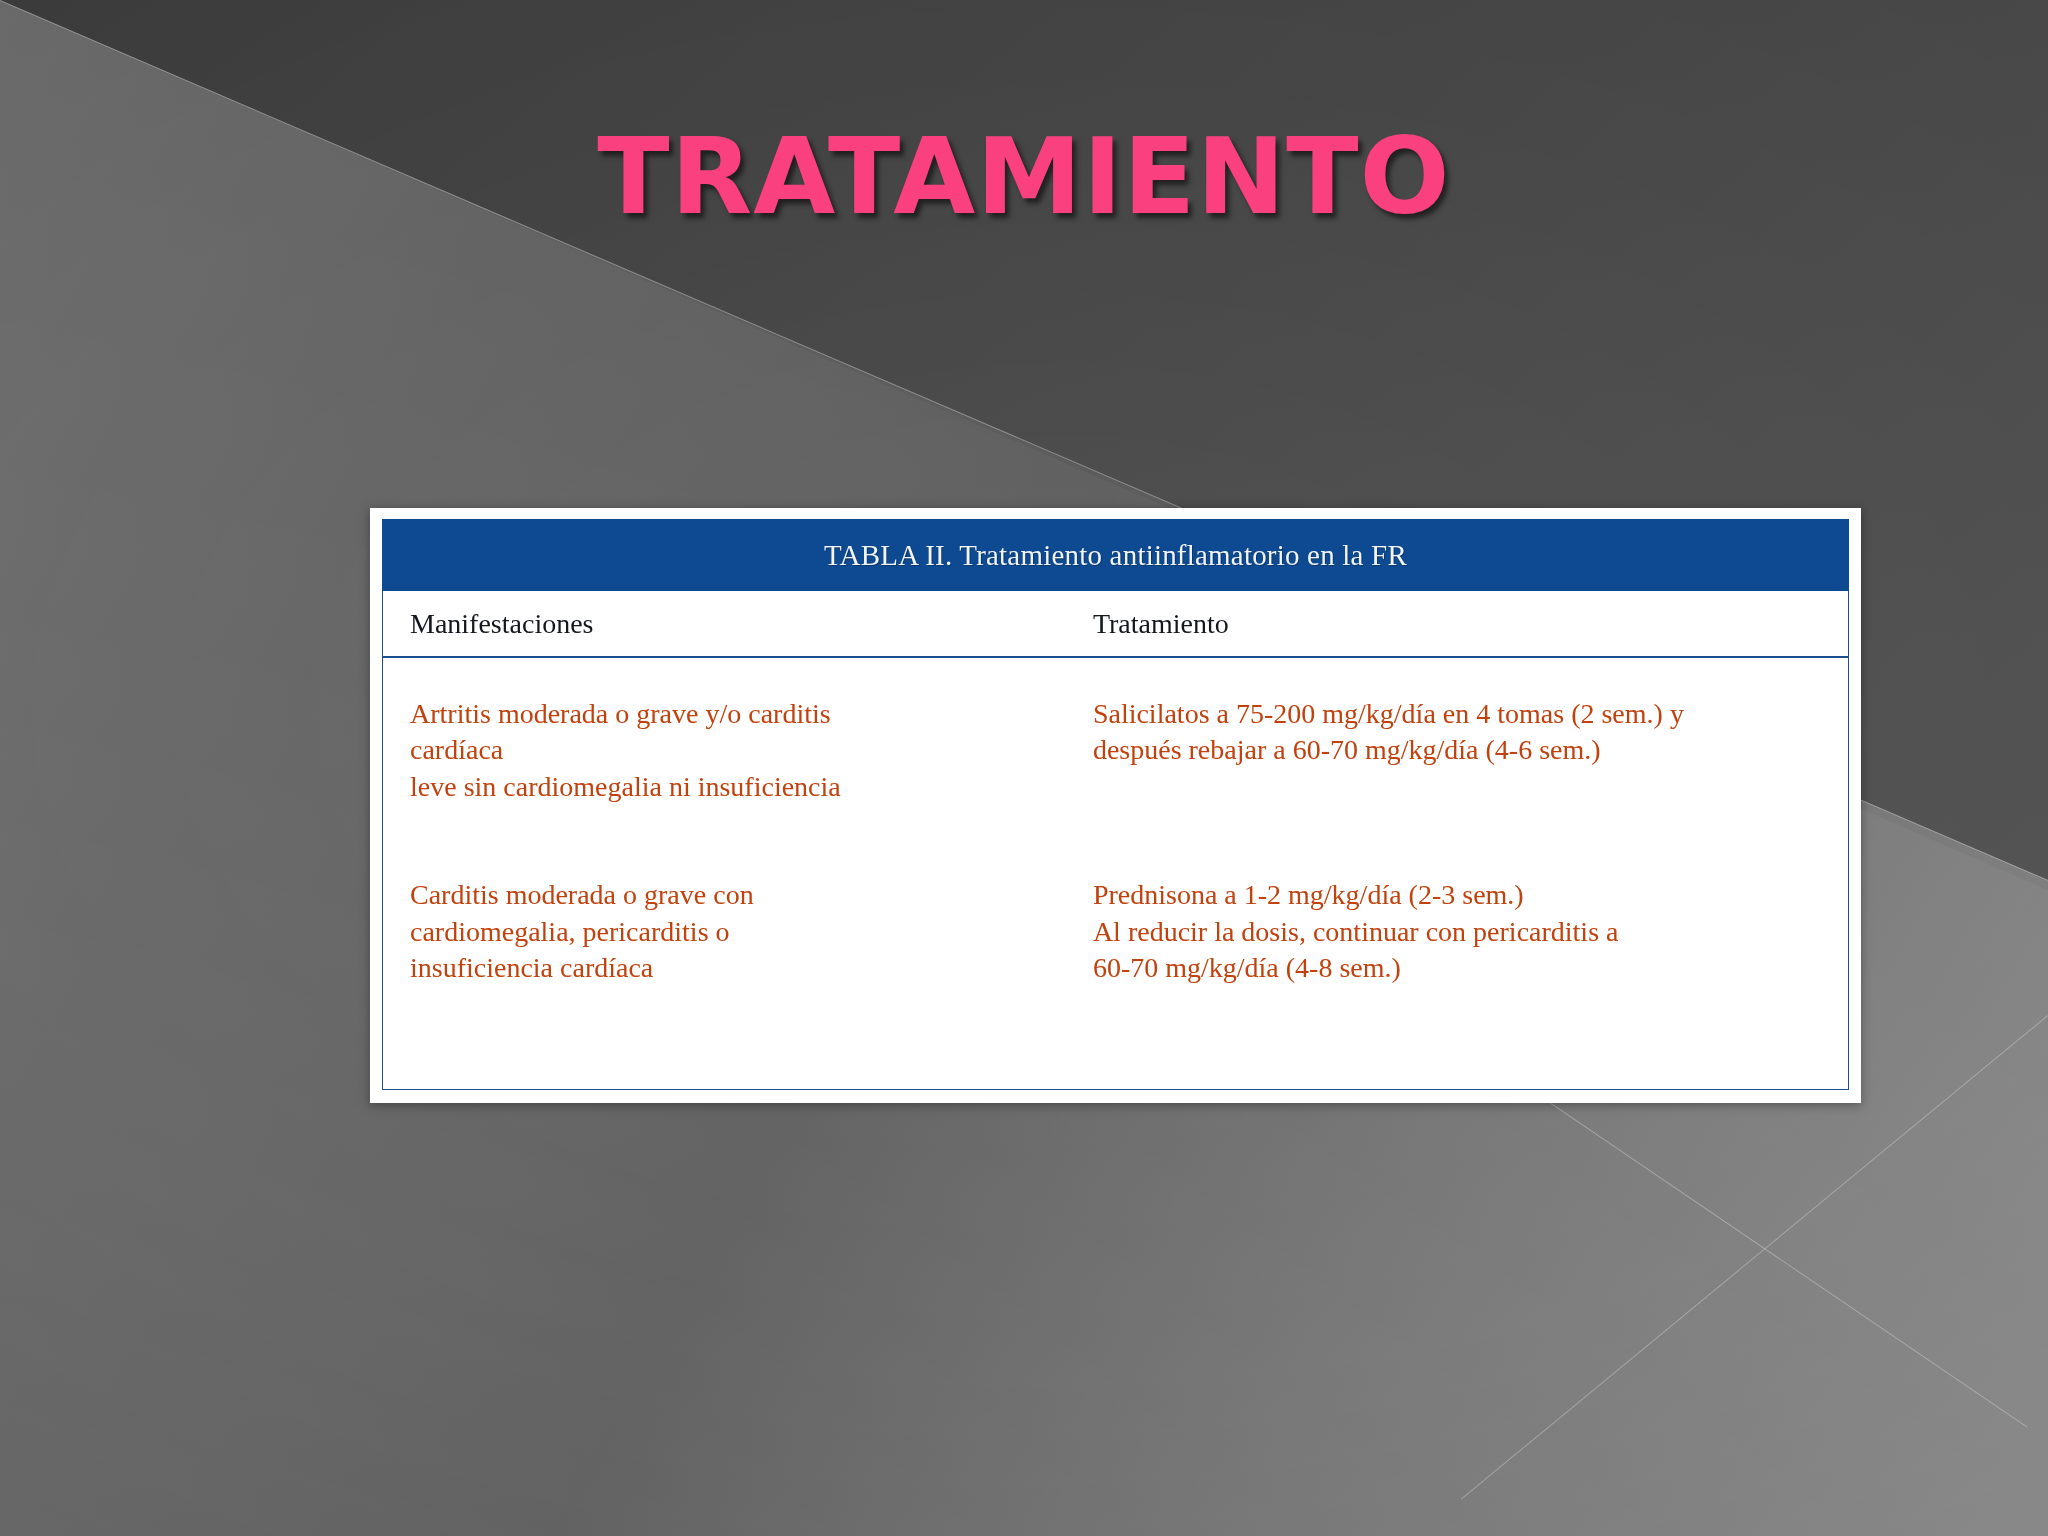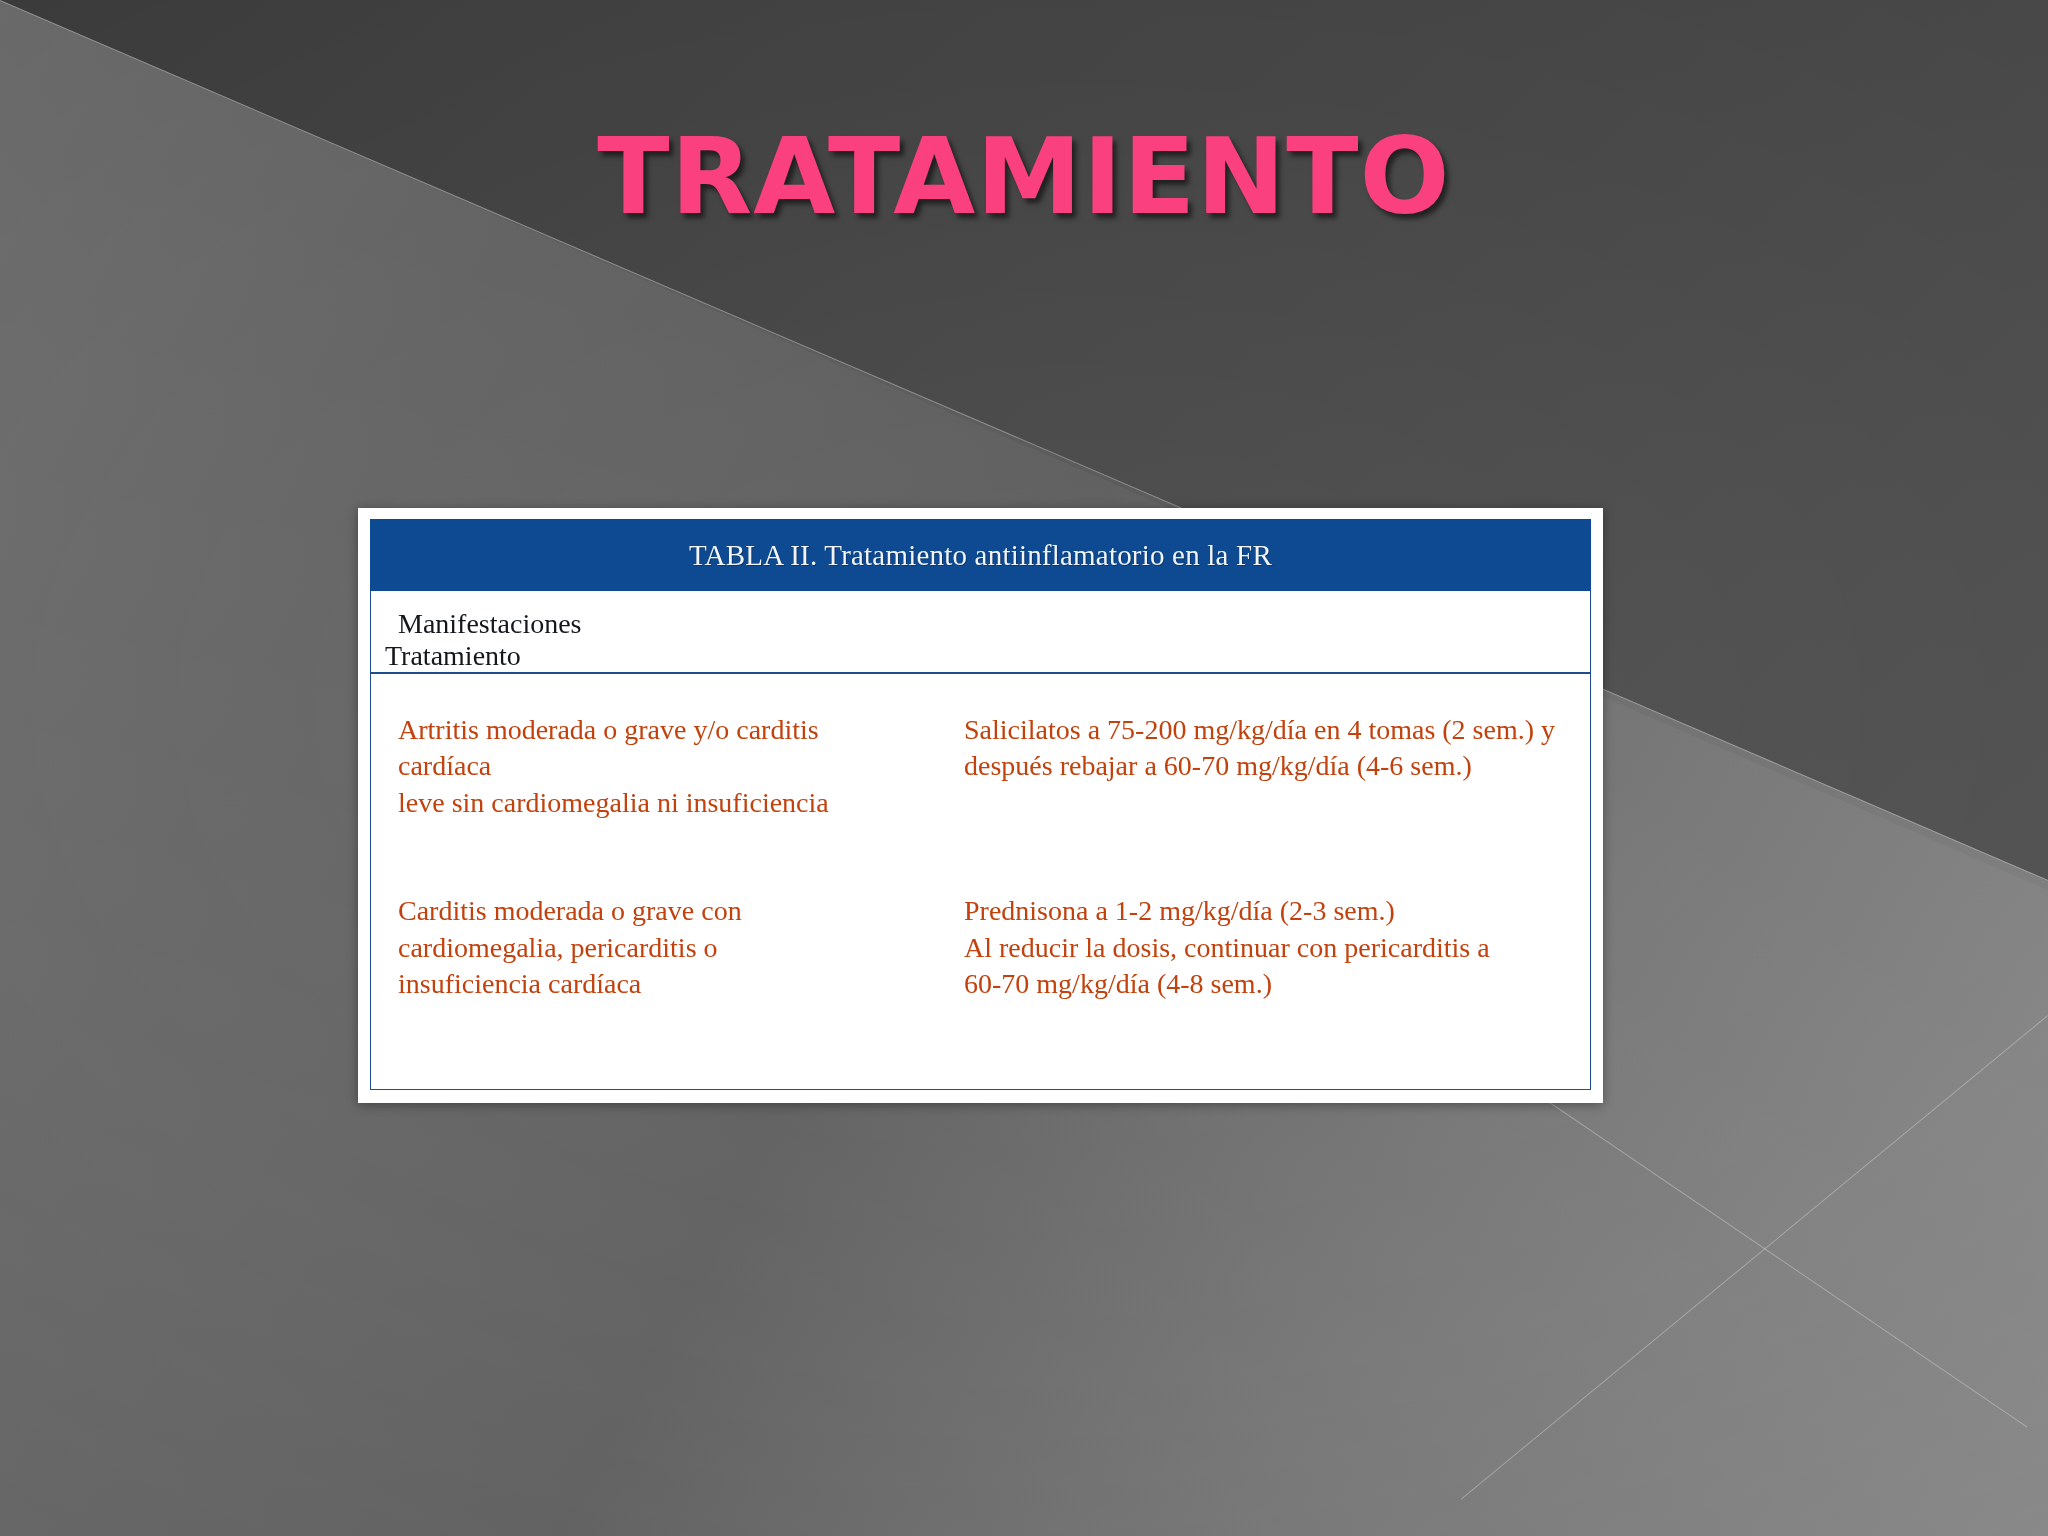--- a/index.html
+++ b/index.html
@@ -88,23 +88,23 @@
     letter-spacing: 1px;
     color: #fb4080;
     text-shadow: 4px 5px 5px rgba(0,0,0,0.55);
     line-height: 1.08;
     user-select: none;
   }
 
   
   .table-card {
     position: absolute;
-    left: 358px;
+    left: 370px;
     top: 508px;
-    width: 1245px;
+    width: 1491px;
     height: 595px;
     background: #ffffff;
     box-shadow: 0 2px 10px rgba(0,0,0,0.35);
     box-sizing: border-box;
     padding: 11px 12px 13px 12px;
   }
   .table-inner {
     position: relative;
     width: 100%;
     height: 100%;
@@ -133,23 +133,22 @@
     border: 1.6px solid #1d4f8f;
     border-top: none;
     box-sizing: border-box;
     height: calc(100% - 72px);
     display: flex;
     flex-direction: column;
   }
   .colhead-row {
     display: flex;
     border-bottom: 2px solid #1d4f8f;
-    padding: 17px 0 0 0;
-    box-sizing: border-box;
-    flex-direction: column;
+    padding: 17px 0 16px 0;
+    box-sizing: border-box;
   }
   .data-row {
     display: flex;
     box-sizing: border-box;
   }
   .row-1 { padding-top: 38px; }
   .row-2 { padding-top: 72px; }
 
   .cell-left {
     width: 47.5%;

